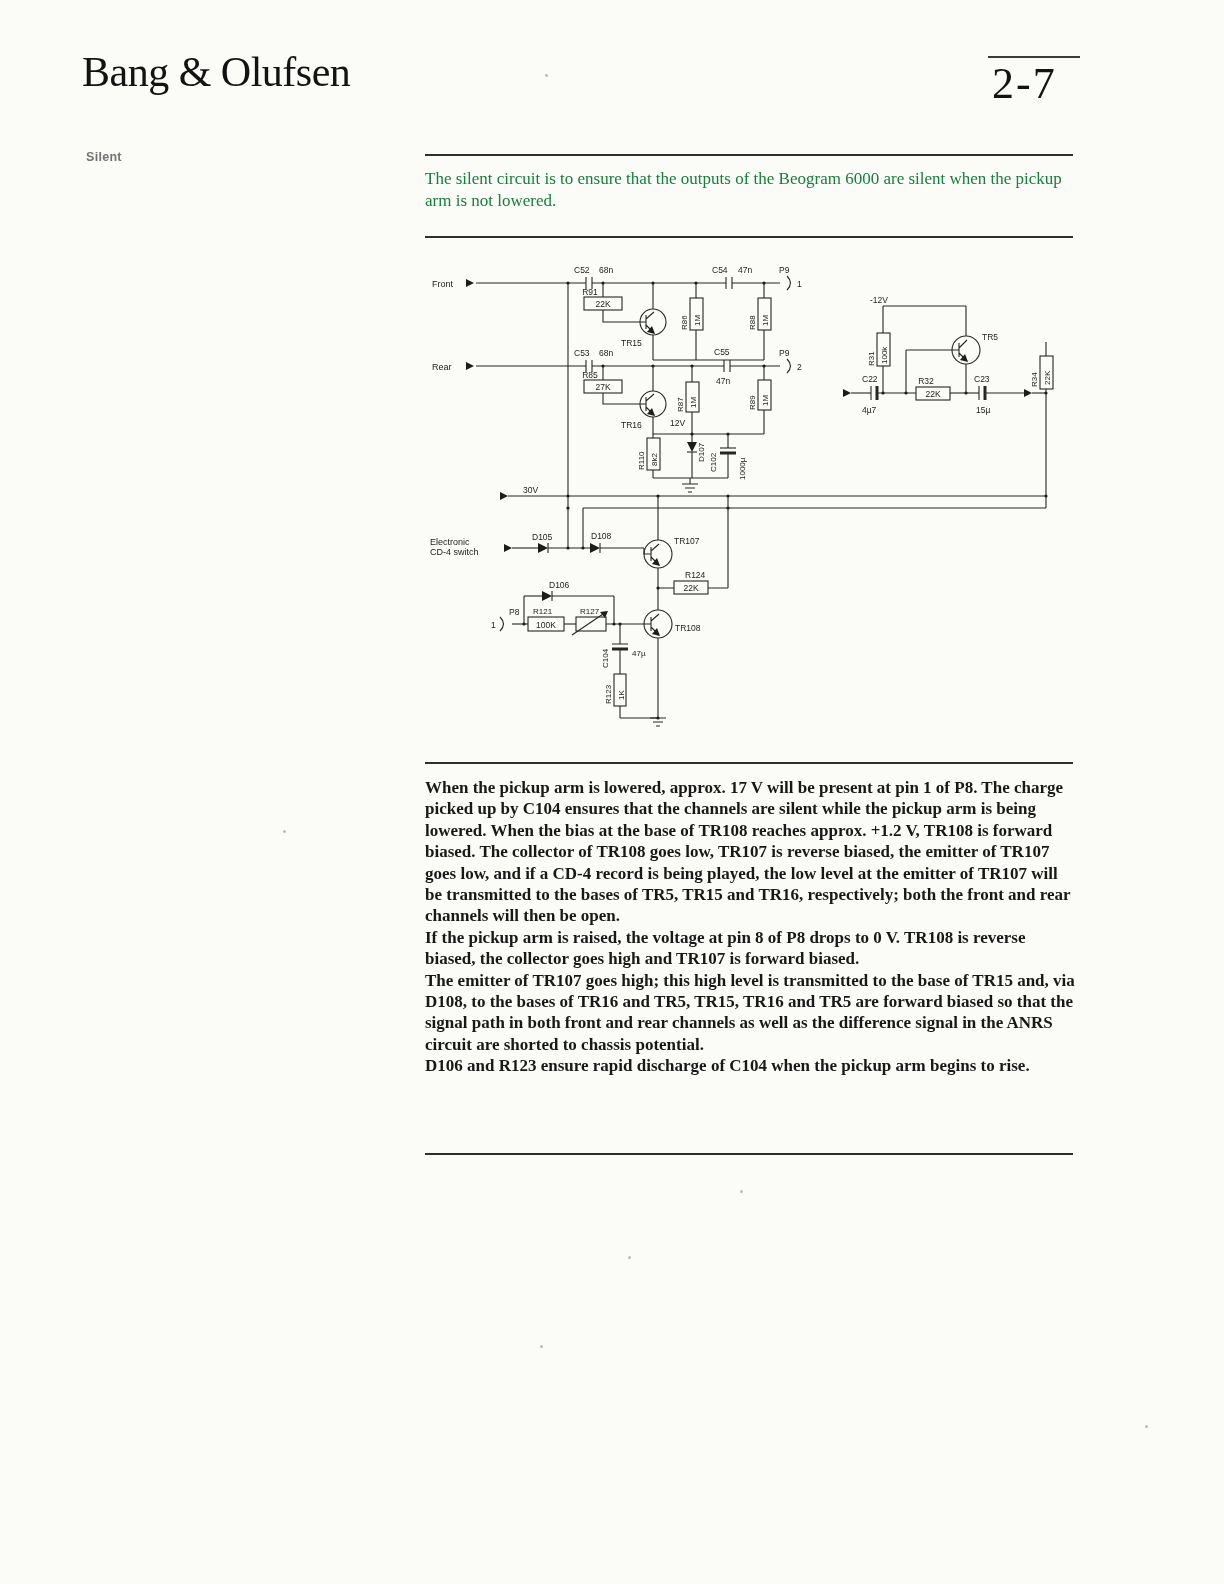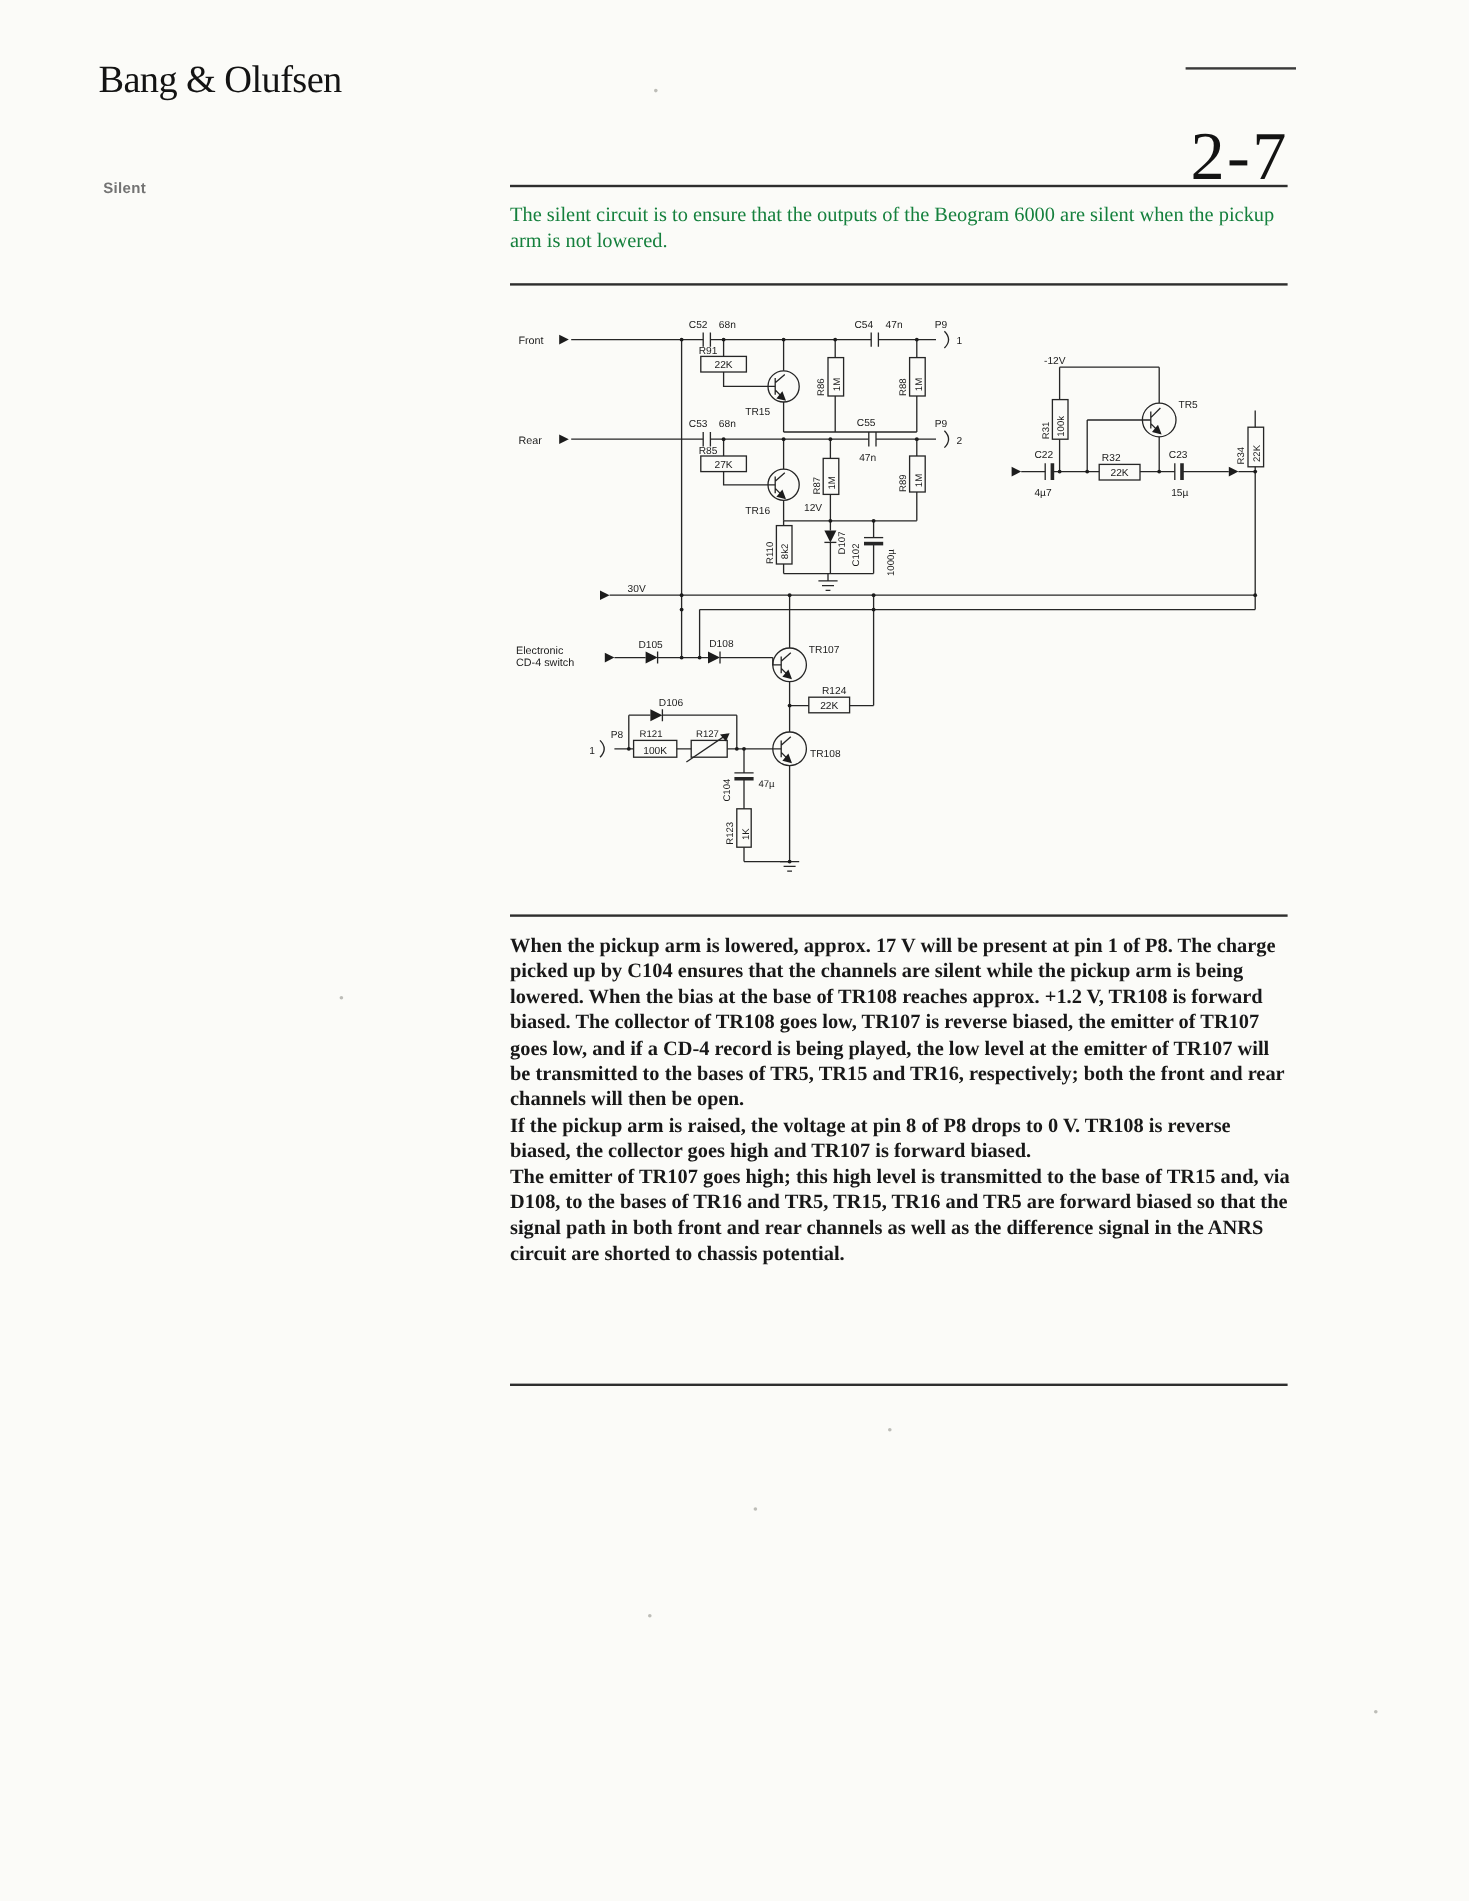--- a/index.html
+++ b/index.html
@@ -1,19 +1,19 @@
 <!DOCTYPE html>
 <html><head>
 <meta charset="utf-8">
 <style>
   html,body{margin:0;padding:0;}
   .page{position:relative;width:1224px;height:1584px;background:#fbfbf8;overflow:hidden;
         font-family:"Liberation Serif",serif;color:#1a1a1a;}
-  .brand{position:absolute;left:82px;top:48px;font-size:32px;color:#131313;letter-spacing:-.5px;}
-  .pagenum{position:absolute;left:992px;top:58px;font-size:57px;color:#131313;letter-spacing:2px;margin-top:40px;}
+  .brand{position:absolute;left:82px;top:48px;font-size:42px;color:#131313;letter-spacing:-.5px;}
+  .pagenum{position:absolute;left:992px;top:58px;font-size:44px;color:#131313;letter-spacing:2px;}
   .pagenum-rule{position:absolute;left:988px;top:56px;width:92px;height:2px;background:#3a3a3a;}
   .margin-label{position:absolute;left:86px;top:150px;font:700 12.5px "Liberation Sans",sans-serif;
         color:#737373;letter-spacing:.3px;}
   .rule{position:absolute;left:425px;width:648px;height:2px;background:#2e2e2e;}
   .rule-1{top:154px;}.rule-2{top:236px;}.rule-3{top:762px;}.rule-4{top:1153px;}
   .intro{position:absolute;left:425px;top:168px;width:648px;font-size:17px;line-height:21.5px;color:#15803d;}
   .bodytext{position:absolute;left:425px;top:777px;width:652px;font-size:17px;line-height:21.4px;color:#181818;font-weight:bold;}
   .bodytext p{margin:0;}
   .schematic{position:absolute;left:428px;top:256px;width:648px;height:500px;}
   svg text{font-family:"Liberation Sans",sans-serif;font-size:9px;fill:#1c1c1c;}
@@ -333,20 +333,21 @@
       </g>
     </svg>
   </div>
 
   <div class="rule rule-3"></div>
 
   <div class="bodytext">
     <p>When the pickup arm is lowered, approx. 17 V will be present at pin 1 of P8. The charge picked up by C104 ensures that the channels are silent while the pickup arm is being lowered. When the bias at the base of TR108 reaches approx. +1.2 V, TR108 is forward biased. The collector of TR108 goes low, TR107 is reverse biased, the emitter of TR107 goes low, and if a CD-4 record is being played, the low level at the emitter of TR107 will be transmitted to the bases of TR5, TR15 and TR16, respectively; both the front and rear channels will then be open.</p>
     <p>If the pickup arm is raised, the voltage at pin 8 of P8 drops to 0 V. TR108 is reverse biased, the collector goes high and TR107 is forward biased.</p>
     <p>The emitter of TR107 goes high; this high level is transmitted to the base of TR15 and, via D108, to the bases of TR16 and TR5, TR15, TR16 and TR5 are forward biased so that the signal path in both front and rear channels as well as the difference signal in the ANRS circuit are shorted to chassis potential.</p>
+    <p>D106 and R123 ensure rapid discharge of C104 when the pickup arm begins to rise.</p>
   </div>
 
   <div class="rule rule-4"></div>
 
   <div class="speck" style="left:545px;top:74px"></div>
   <div class="speck" style="left:283px;top:830px"></div>
   <div class="speck" style="left:628px;top:1256px"></div>
   <div class="speck" style="left:540px;top:1345px"></div>
   <div class="speck" style="left:740px;top:1190px"></div>
   <div class="speck" style="left:1145px;top:1425px"></div>

